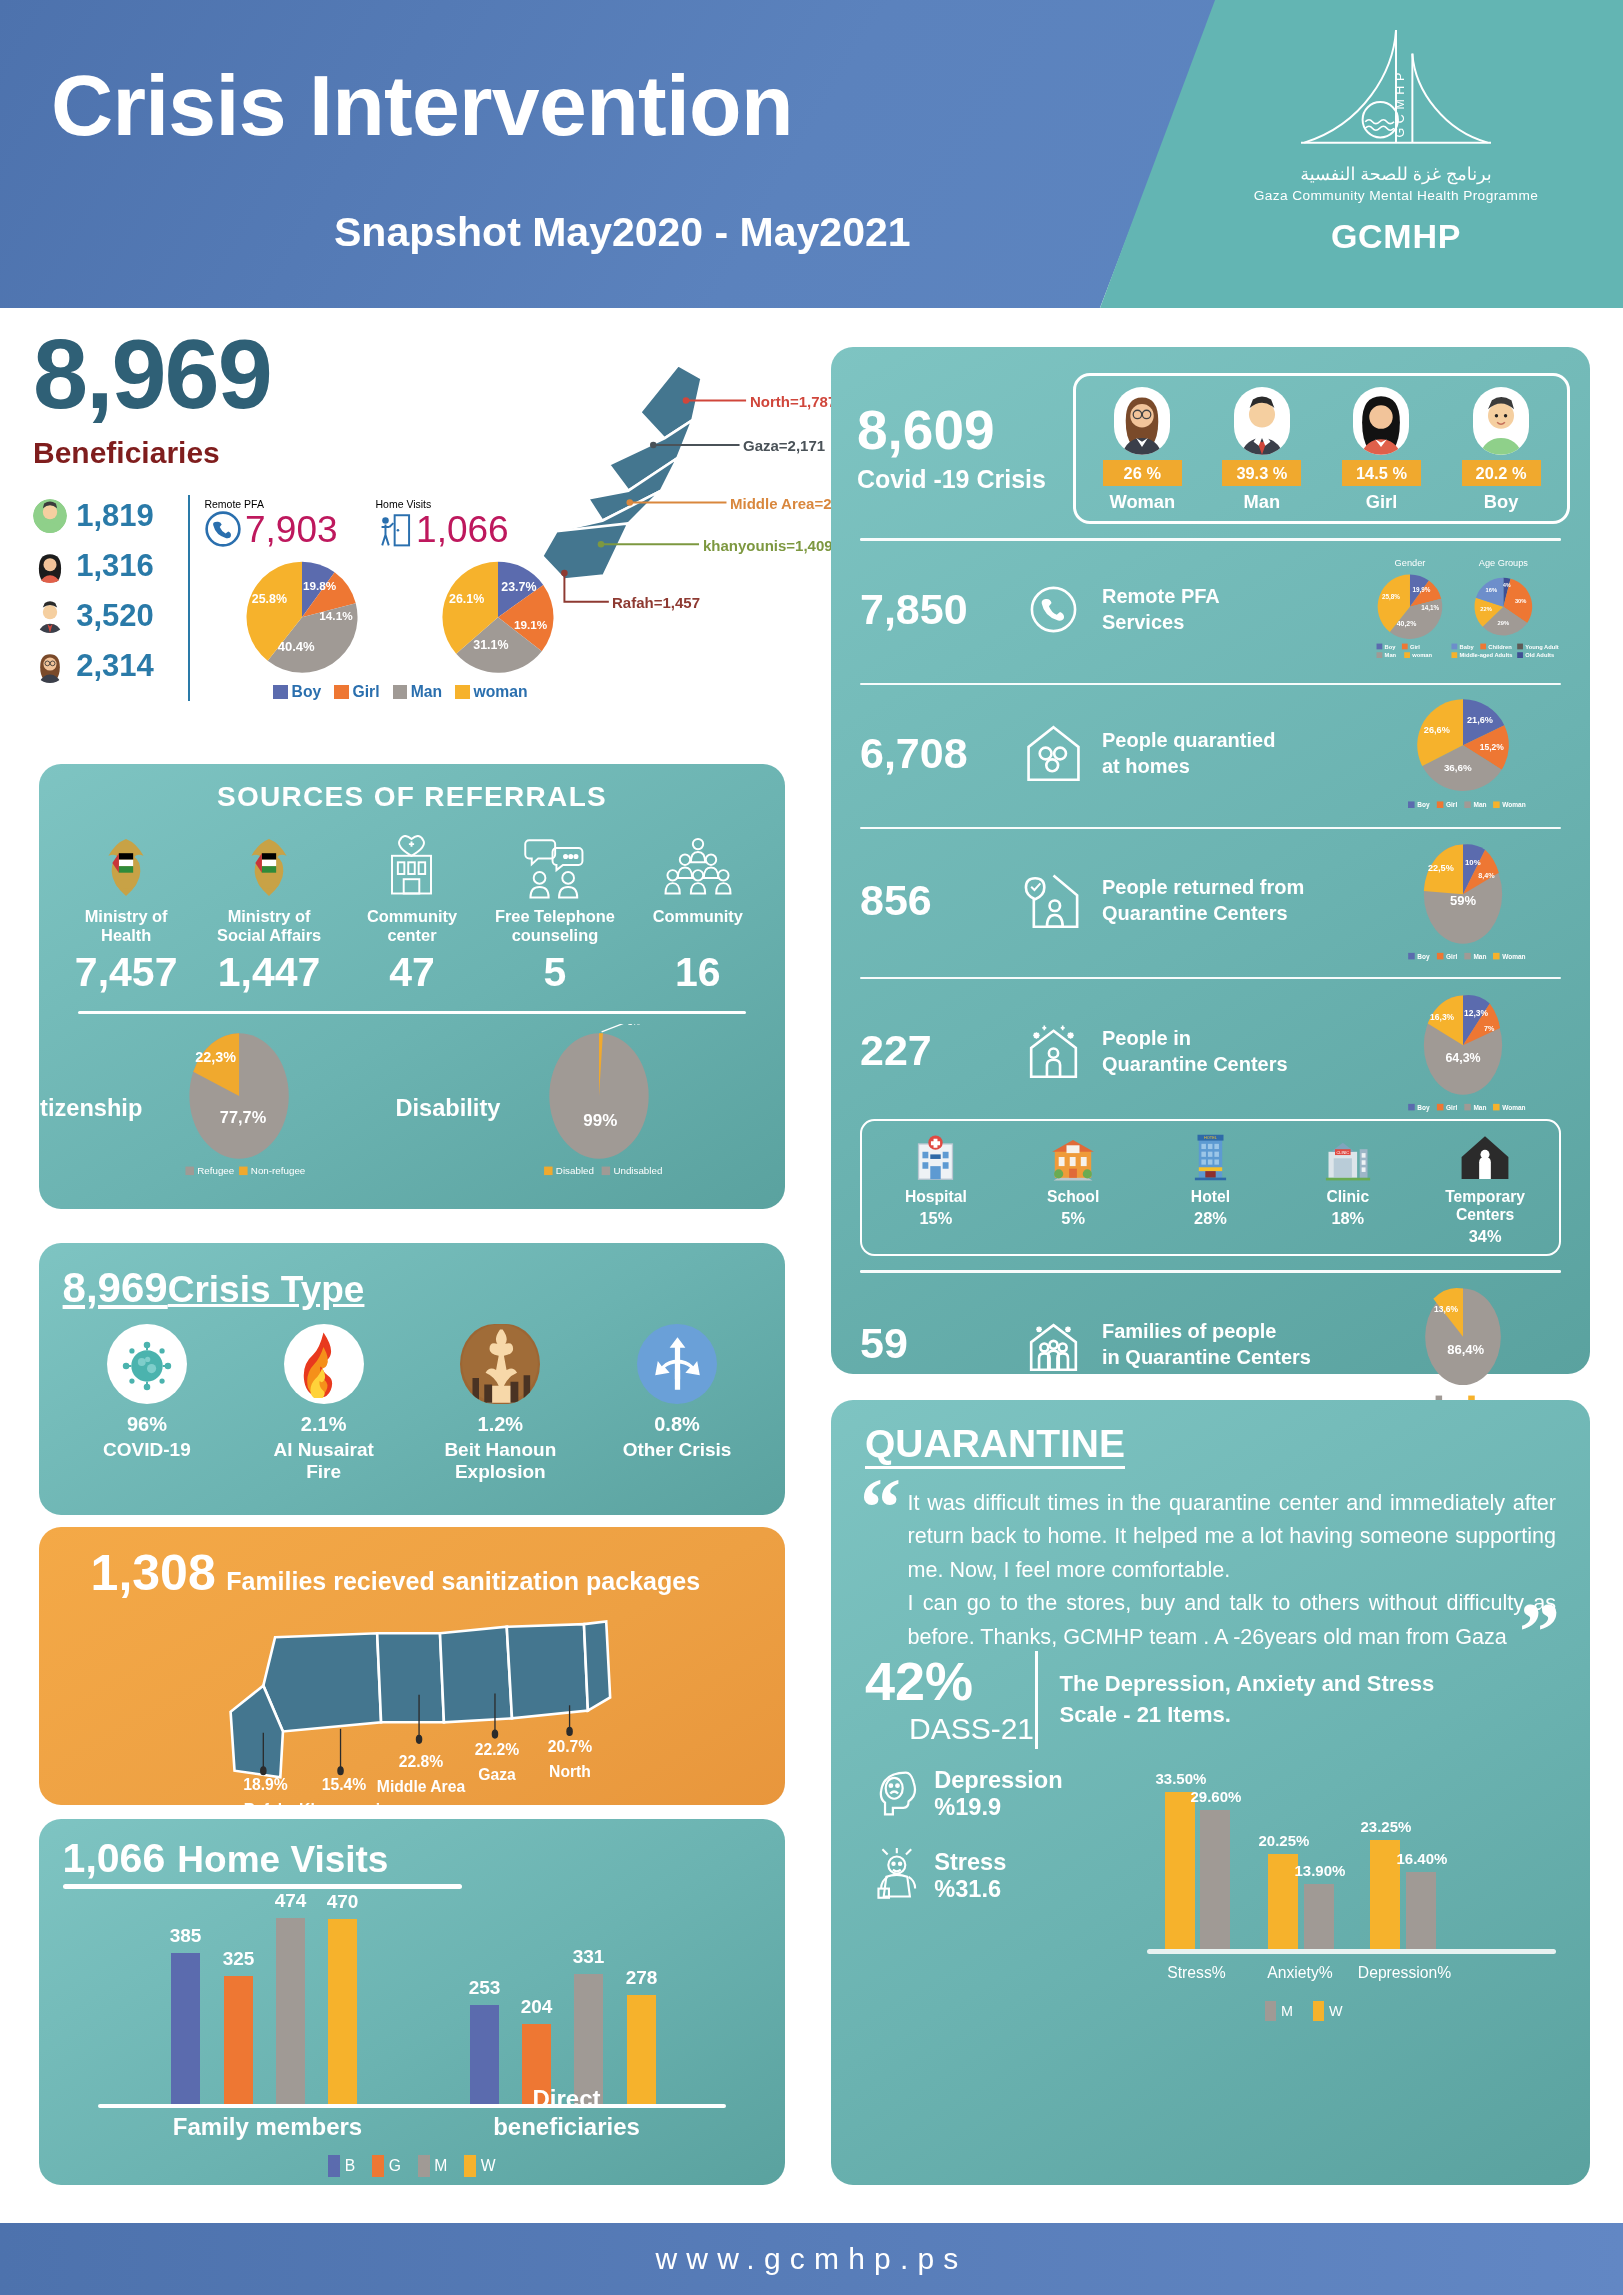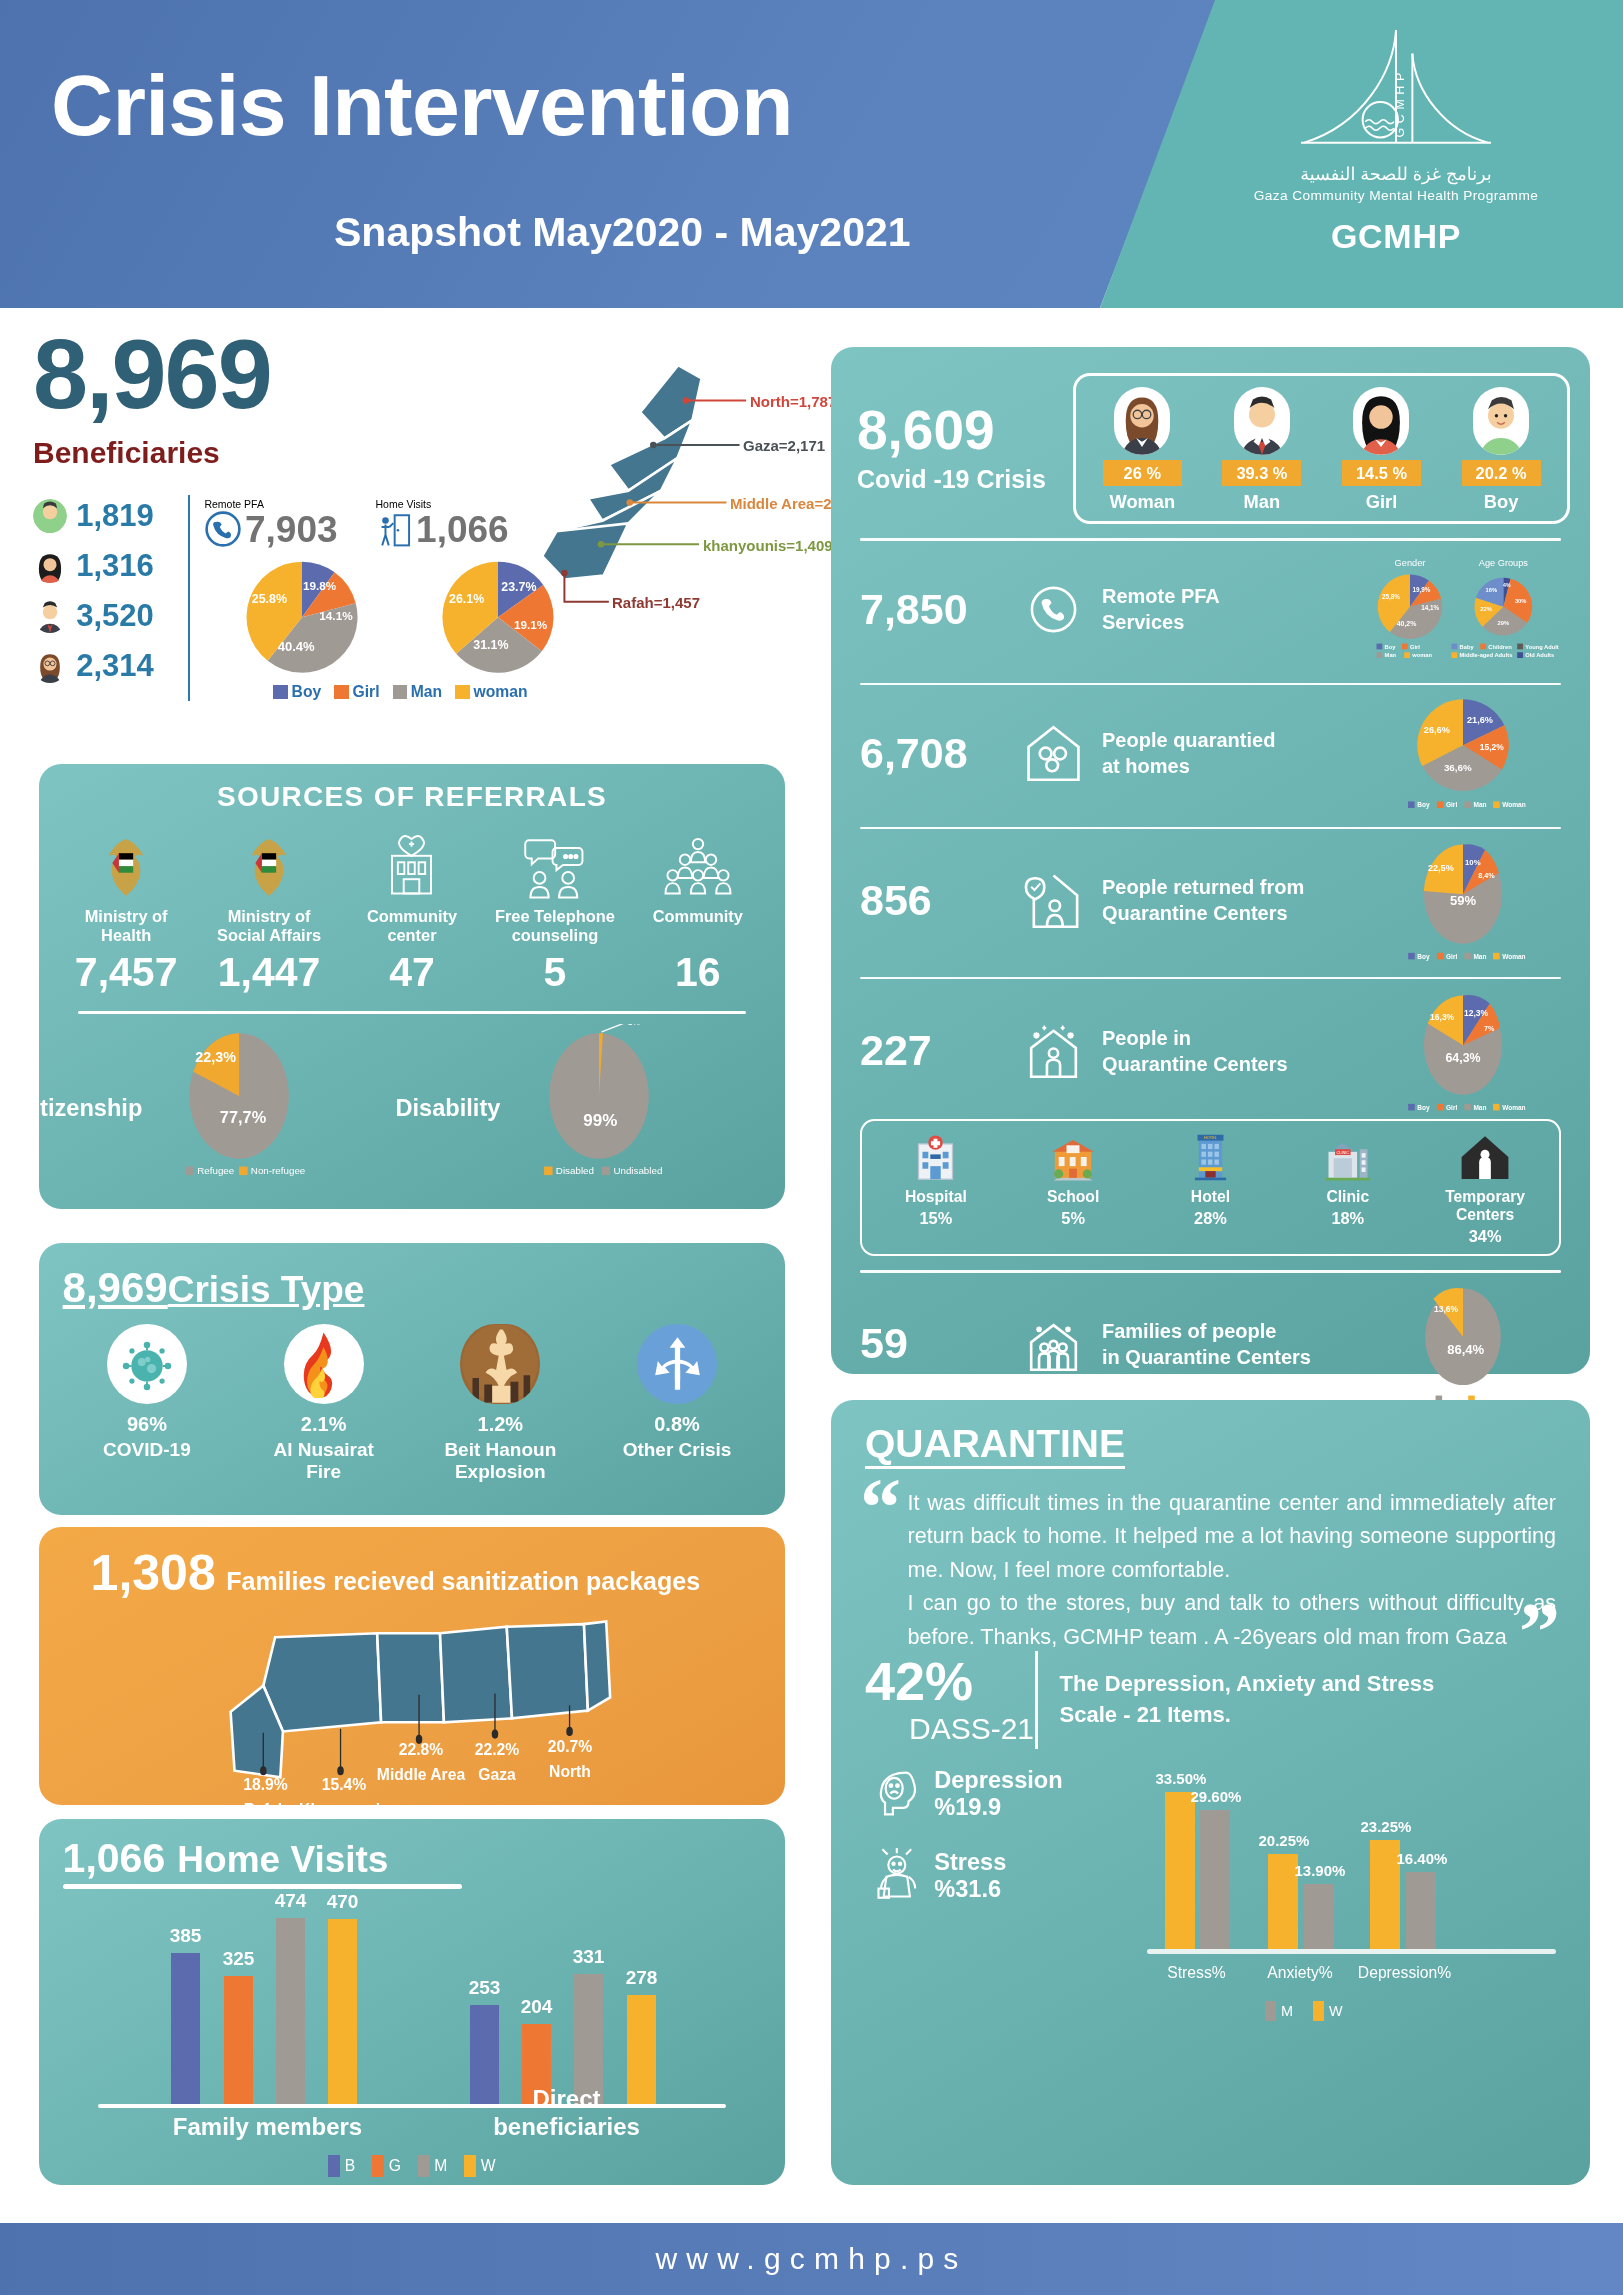--- a/index.html
+++ b/index.html
@@ -38,21 +38,21 @@
   .bene-row { display:flex; margin-top:25px; }
   .bene-left { width:157px; border-right:2.6px solid #2a7aa8; padding-right:9.2px; }
   .bene-item { display:flex; align-items:center; margin-bottom:9.2px; height:41px; }
   .bene-item .av { width:34px; height:34px; border-radius:50%; margin-right:9.2px; flex:none; }
   .bene-item .nm { font-size:31px; font-weight:bold; color:#2a7aa8; }
 
   .pfa-col { margin-left:14.4px; }
   .pfa-heads { display:flex; }
   .pfa-head { display:flex; align-items:flex-end; margin-right:18.3px; }
   .pfa-head .ico { width:38px; height:38px; flex:none; margin-right:2.6px; }
-  .pfa-head .val { font-size:37px; font-weight:bold; color:#737373; line-height:1; }
+  .pfa-head .val { font-size:37px; font-weight:normal; color:#be185d; line-height:1; }
   .pfa-box { position:relative; margin-right:19.6px; padding-top:2.6px; }
 
   .pies2 { display:flex; margin-top:9.2px; }
   .pie-legend { display:flex; align-items:center; justify-content:center; margin-top:5.2px; gap:13px; }
   .pie-legend .lk { display:flex; align-items:center; font-size:15.7px; color:#2a6fae; font-weight:bold; }
   .pie-legend .sw { width:14.4px; height:14.4px; margin-right:3.9px; display:inline-block; }
 
   .map-wrap { position:absolute; left:497px; top:33px; width:308px; height:281px; }
   .map-lbl { position:absolute; font-size:15px; font-weight:bold; white-space:nowrap; }
 
@@ -570,21 +570,21 @@
         <line x1="538" y1="134" x2="538" y2="198"></line>
           <ellipse cx="538" cy="202" rx="4" ry="6"></ellipse>
         <line x1="654" y1="132" x2="654" y2="190"></line>
           <ellipse cx="654" cy="194" rx="4" ry="6"></ellipse>
         <line x1="768" y1="150" x2="768" y2="186"></line>
           <ellipse cx="768" cy="190" rx="4" ry="6"></ellipse>
       </g>
     </svg>
     <span class="sanit-lbl" style="left:156px; top:165px; width:85px;"><span>18.9%</span><br><span>Rafah</span></span>
     <span class="sanit-lbl" style="left:228px; top:165px; width:98px;"><span>15.4%</span><br><span>Khanyounis</span></span>
-    <span class="sanit-lbl" style="left:305px; top:130px; width:98px;"><span>22.8%</span><br><span>Middle Area</span></span>
+    <span class="sanit-lbl" style="left:305px; top:142px; width:98px;"><span>22.8%</span><br><span>Middle Area</span></span>
     <span class="sanit-lbl" style="left:394px; top:130px; width:72px;"><span>22.2%</span><br><span>Gaza</span></span>
     <span class="sanit-lbl" style="left:467px; top:127px; width:72px;"><span>20.7%</span><br><span>North</span></span>
   </div>
 </div>
 
 <div class="card card-teal" id="card-hv">
   <div class="hv-head">
     <span class="n">1,066</span>
     <span class="t">Home Visits</span>
   </div>

